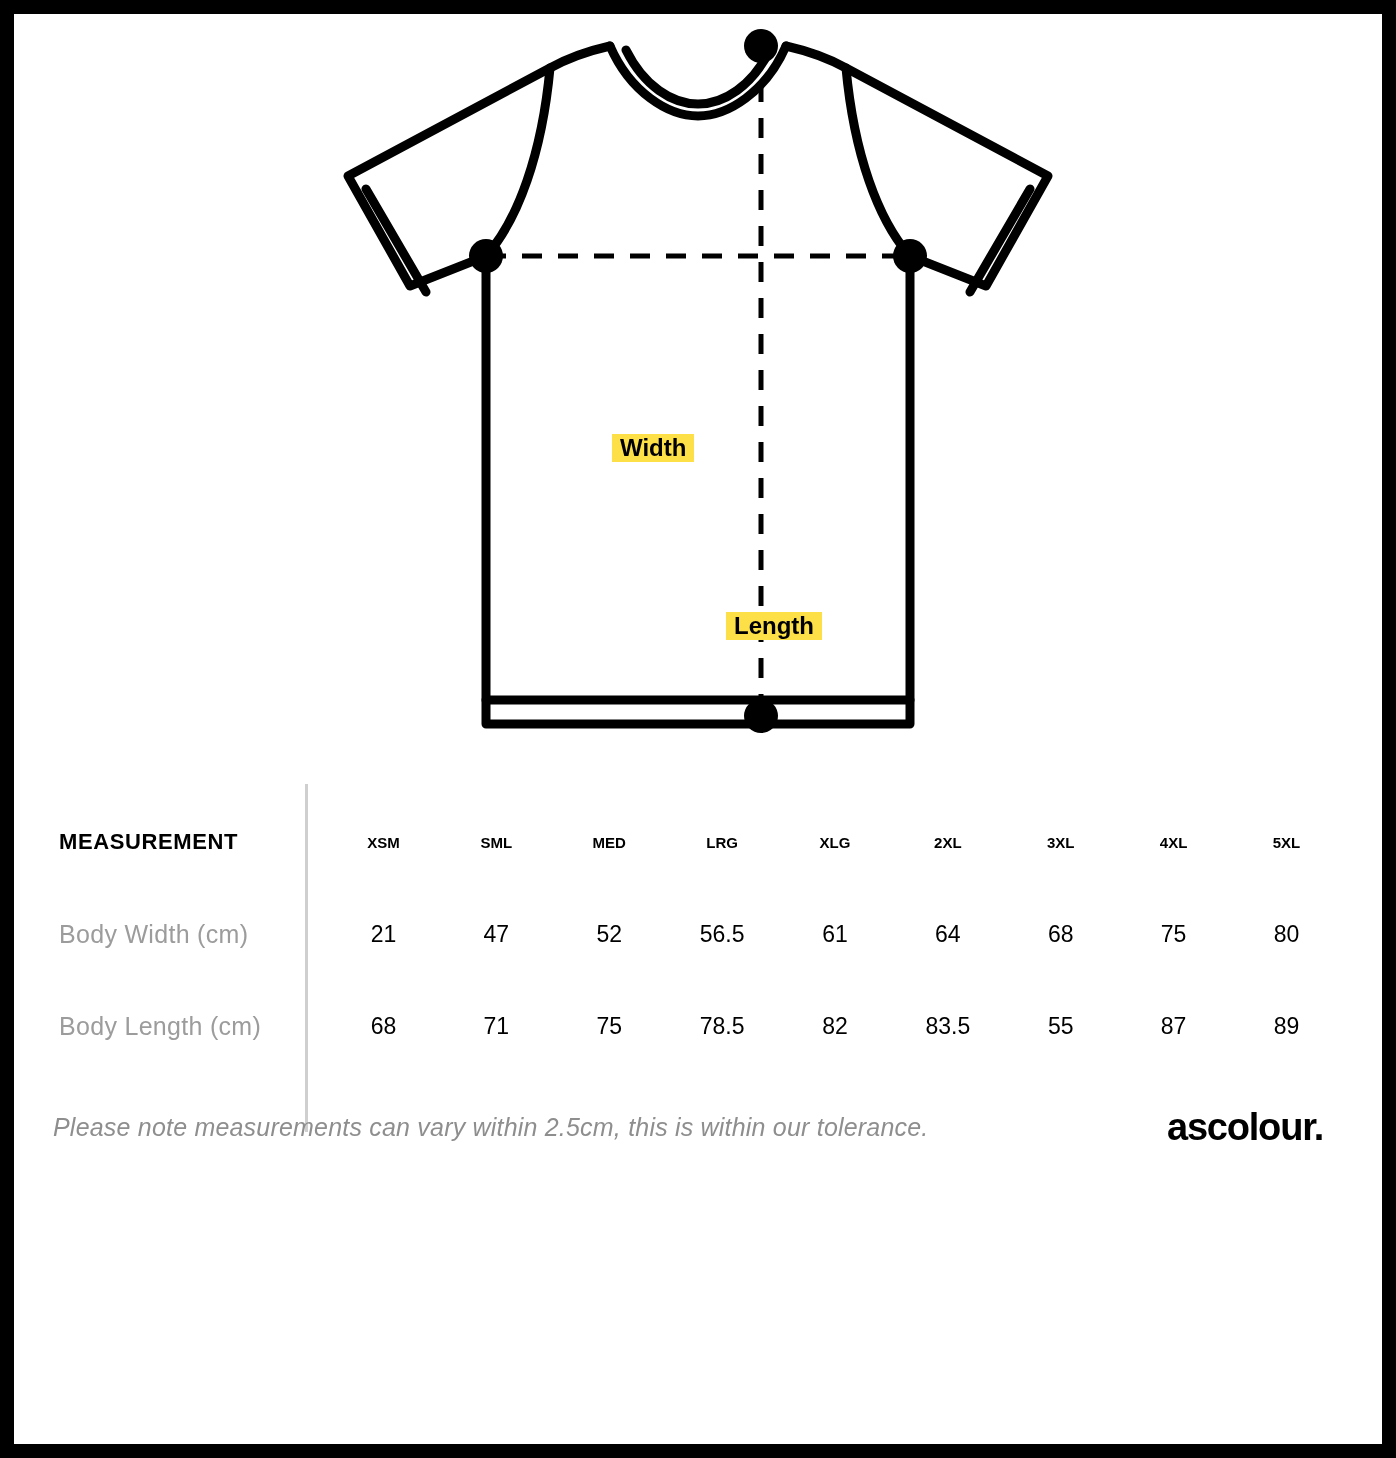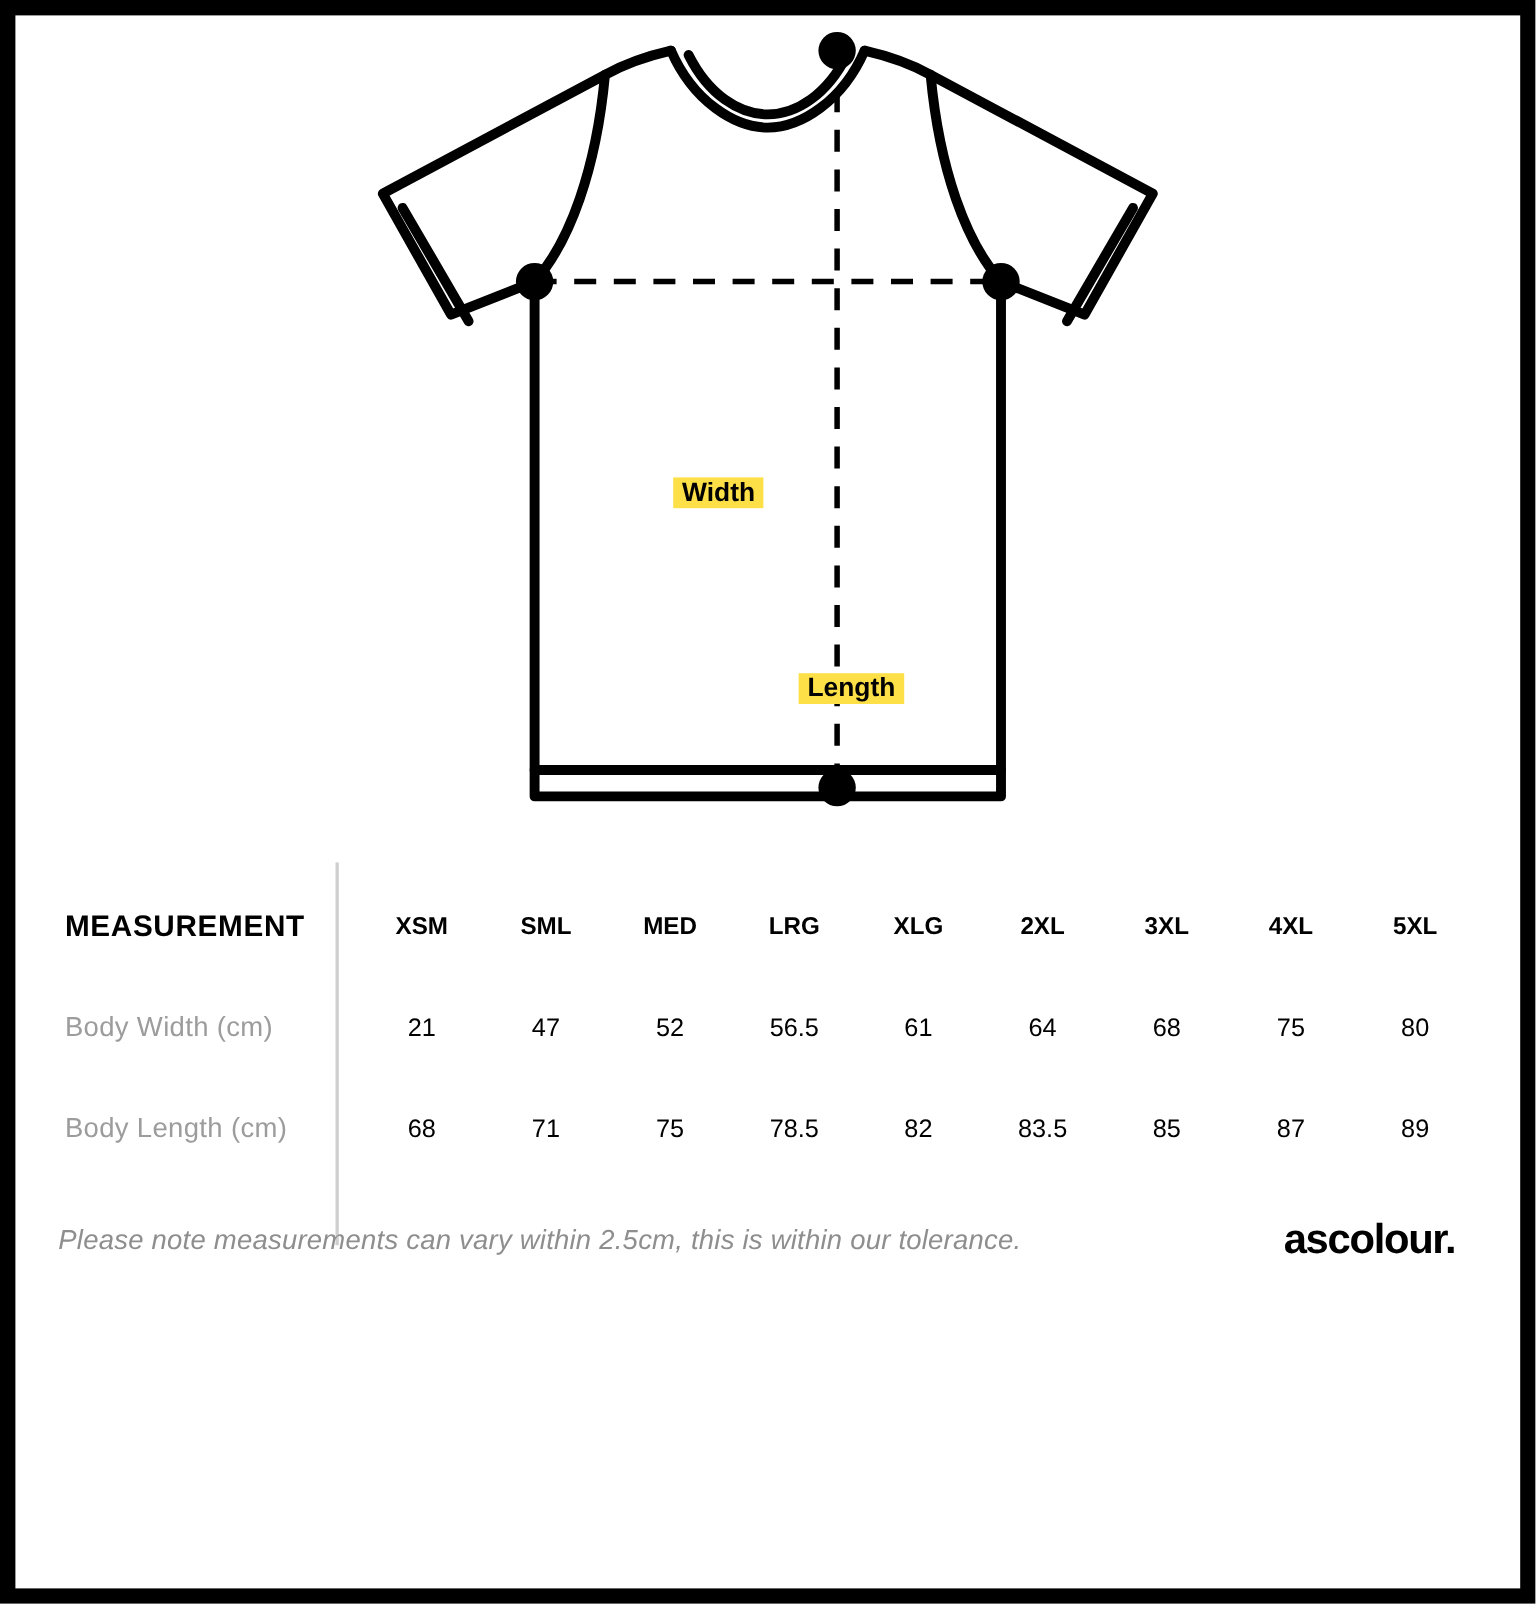--- a/index.html
+++ b/index.html
@@ -79,28 +79,28 @@
     text-align: center;
     font-size: 23px;
     color: #000000;
     padding: 0;
     height: 92px;
     vertical-align: middle;
     font-weight: normal;
   }
   table.size-table th.head-measure {
     text-align: left;
-    font-size: 27px;
+    font-size: 22px;
     font-weight: bold;
     letter-spacing: 0.6px;
     padding-left: 6px;
     width: 268px;
   }
   table.size-table th.size-head {
-    font-size: 22px;
+    font-size: 15px;
     font-weight: bold;
   }
   table.size-table td.row-label {
     text-align: left;
     font-size: 25px;
     color: #9c9c9c;
     padding-left: 6px;
     letter-spacing: 0.3px;
   }
   .footer {
@@ -212,21 +212,21 @@
           <td>80</td>
         </tr>
         <tr>
           <td class="row-label">Body Length (cm)</td>
           <td>68</td>
           <td>71</td>
           <td>75</td>
           <td>78.5</td>
           <td>82</td>
           <td>83.5</td>
-          <td>85</td>
+          <td>55</td>
           <td>87</td>
           <td>89</td>
         </tr>
       </tbody>
     </table>
   </div>
 
   <div class="footer">
     <div class="note">Please note measurements can vary within 2.5cm, this is within our tolerance.</div>
     <div class="brand">ascolour.</div>

